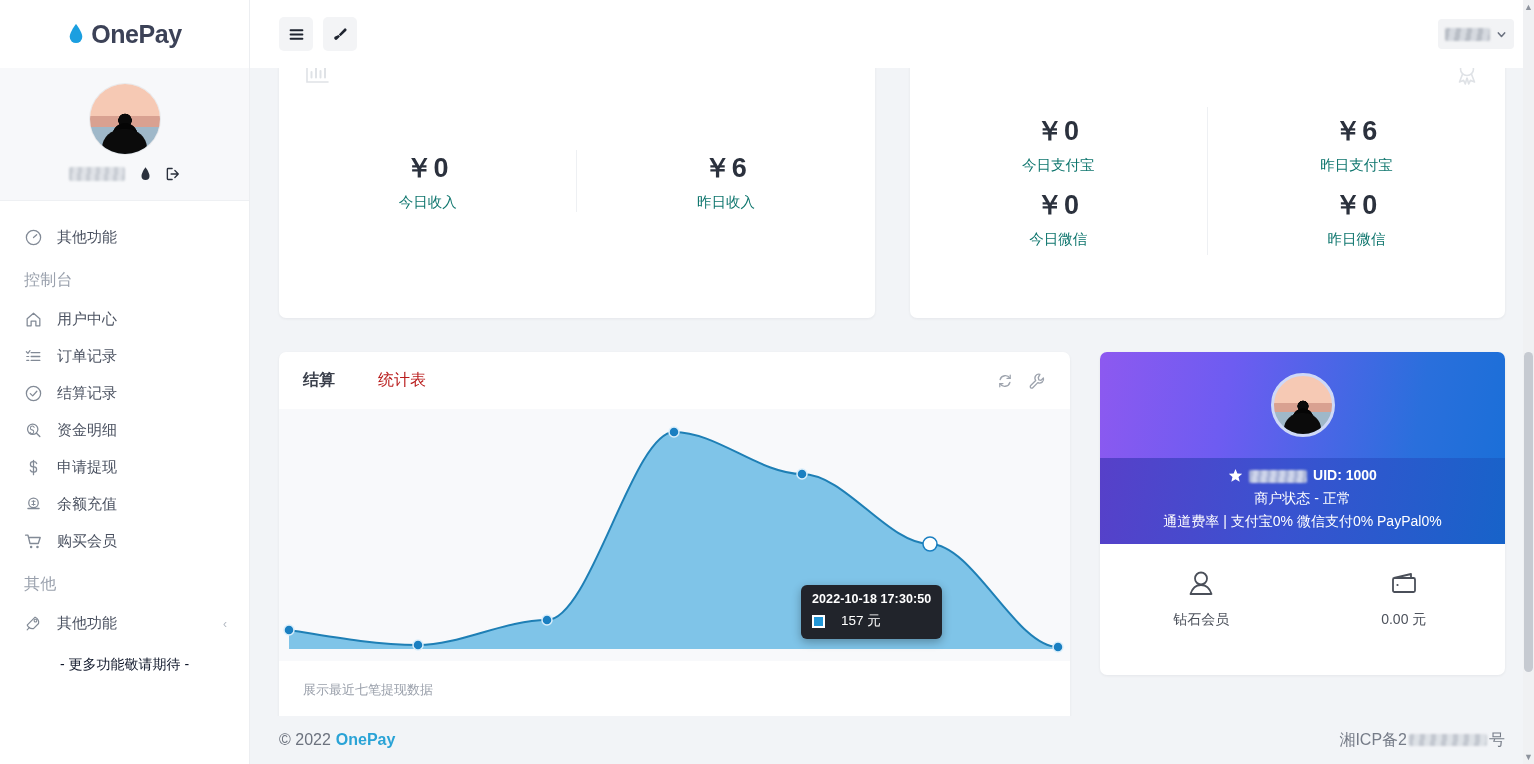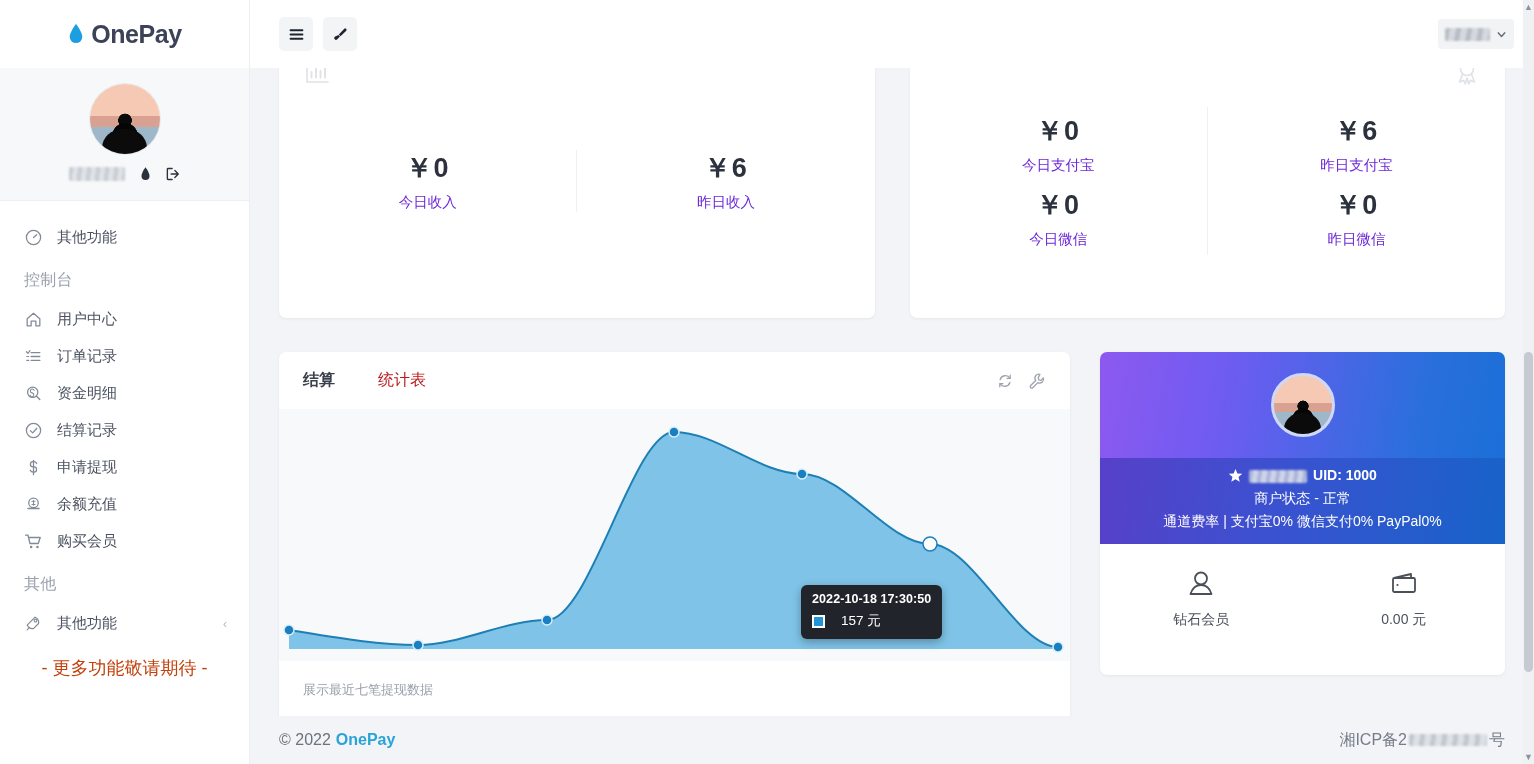--- a/index.html
+++ b/index.html
@@ -58,21 +58,21 @@
     font-size: 16px; color: #9aa1ad; padding: 14px 0 10px 24px; letter-spacing: .3px;
   }
   .nav-item {
     display: flex; align-items: center; gap: 14px;
     padding: 9px 22px 9px 24px; cursor: pointer; position: relative;
   }
   .nav-ico { width: 19px; height: 19px; color: #828a96; flex: 0 0 19px; }
   .nav-label { font-size: 15px; color: #4b5261; }
   .nav-caret { margin-left: auto; color: #b4bac3; font-size: 12px; }
   .nav-foot {
-    text-align: center; font-size: 18px; color: #c2410c; padding: 14px 0 20px;
+    text-align: center; font-size: 14px; color: #0f172a; padding: 14px 0 20px;
   }
 
   
   .pane { flex: 1 1 auto; height: 764px; position: relative; background: #f2f4f7; }
   .topbar {
     height: 68px; background: #ffffff; display: flex; align-items: center;
     padding: 0 20px 0 29px; position: relative; z-index: 4;
   }
   .tb-btn {
     width: 34px; height: 34px; border-radius: 5px; background: #f3f4f6;
@@ -105,21 +105,21 @@
     position: absolute; top: 16px; color: #dfe2e6; width: 28px; height: 28px;
   }
   .ci-left { left: 24px; }
   .ci-right { right: 24px; }
   .stat-grid {
     display: flex; height: 100%; align-items: center;
   }
   .stat-col { flex: 1 1 0; text-align: center; }
   .stat-col + .stat-col { border-left: 1px solid #eef0f3; }
   .stat-amt { font-size: 27px; font-weight: bold; color: #2b313d; letter-spacing: 1px; }
-  .stat-lbl { font-size: 14.5px; color: #6d28d9; margin-top: 7px; }
+  .stat-lbl { font-size: 14.5px; color: #0f766e; margin-top: 7px; }
   .stat-pair { padding: 6px 0; }
 
   
   .lower-row { display: flex; gap: 30px; margin-top: 34px; }
   .chart-card { flex: 0 0 791px; height: 390px; overflow: hidden; }
   .chart-head {
     height: 57px; display: flex; align-items: center; padding: 0 24px;
     border-bottom: 0;
     gap: 36px;
   }
@@ -256,33 +256,33 @@
       <div class="nav-item">
         <svg class="nav-ico" viewBox="0 0 24 24">
           <path d="M9 7 H20 M9 12 H20 M9 17 H20" fill="none" stroke="currentColor" stroke-width="1.6" stroke-linecap="round"></path>
           <path d="M3 6 L5 8 L7.5 4.5 M3.5 12 H6 M3.5 17 H6" fill="none" stroke="currentColor" stroke-width="1.5" stroke-linecap="round" stroke-linejoin="round"></path>
         </svg>
         <span class="nav-label">订单记录</span>
       </div>
 
       <div class="nav-item">
         <svg class="nav-ico" viewBox="0 0 24 24">
+          <circle cx="12" cy="12" r="9" fill="none" stroke="currentColor" stroke-width="1.6"></circle>
+          <path d="M8 12.2 L11 15 L16.2 9.2" fill="none" stroke="currentColor" stroke-width="1.6" stroke-linecap="round" stroke-linejoin="round"></path>
+        </svg>
+        <span class="nav-label">结算记录</span>
+      </div>
+
+      <div class="nav-item">
+        <svg class="nav-ico" viewBox="0 0 24 24">
           <circle cx="11" cy="10.5" r="6.5" fill="none" stroke="currentColor" stroke-width="1.6"></circle>
           <path d="M15.8 15.4 L20 19.6" fill="none" stroke="currentColor" stroke-width="1.7" stroke-linecap="round"></path>
           <path d="M12.8 8.2 a2.4 2.4 0 1 0 -2.6 3 a2.4 2.4 0 1 1 -2.6 3" fill="none" stroke="currentColor" stroke-width="1.3" stroke-linecap="round"></path>
         </svg>
         <span class="nav-label">资金明细</span>
-      </div>
-
-      <div class="nav-item">
-        <svg class="nav-ico" viewBox="0 0 24 24">
-          <circle cx="12" cy="12" r="9" fill="none" stroke="currentColor" stroke-width="1.6"></circle>
-          <path d="M8 12.2 L11 15 L16.2 9.2" fill="none" stroke="currentColor" stroke-width="1.6" stroke-linecap="round" stroke-linejoin="round"></path>
-        </svg>
-        <span class="nav-label">结算记录</span>
       </div>
 
       <div class="nav-item">
         <svg class="nav-ico" viewBox="0 0 24 24">
           <path d="M12 3 V21" fill="none" stroke="currentColor" stroke-width="1.6" stroke-linecap="round"></path>
           <path d="M16 7 a4 3.2 0 0 0 -4 -2.4 h-0.6 a3.3 3.3 0 0 0 0 6.6 h1.2 a3.3 3.3 0 0 1 0 6.6 H12 a4 3.2 0 0 1 -4 -2.4" fill="none" stroke="currentColor" stroke-width="1.6" stroke-linecap="round"></path>
         </svg>
         <span class="nav-label">申请提现</span>
       </div>
 

